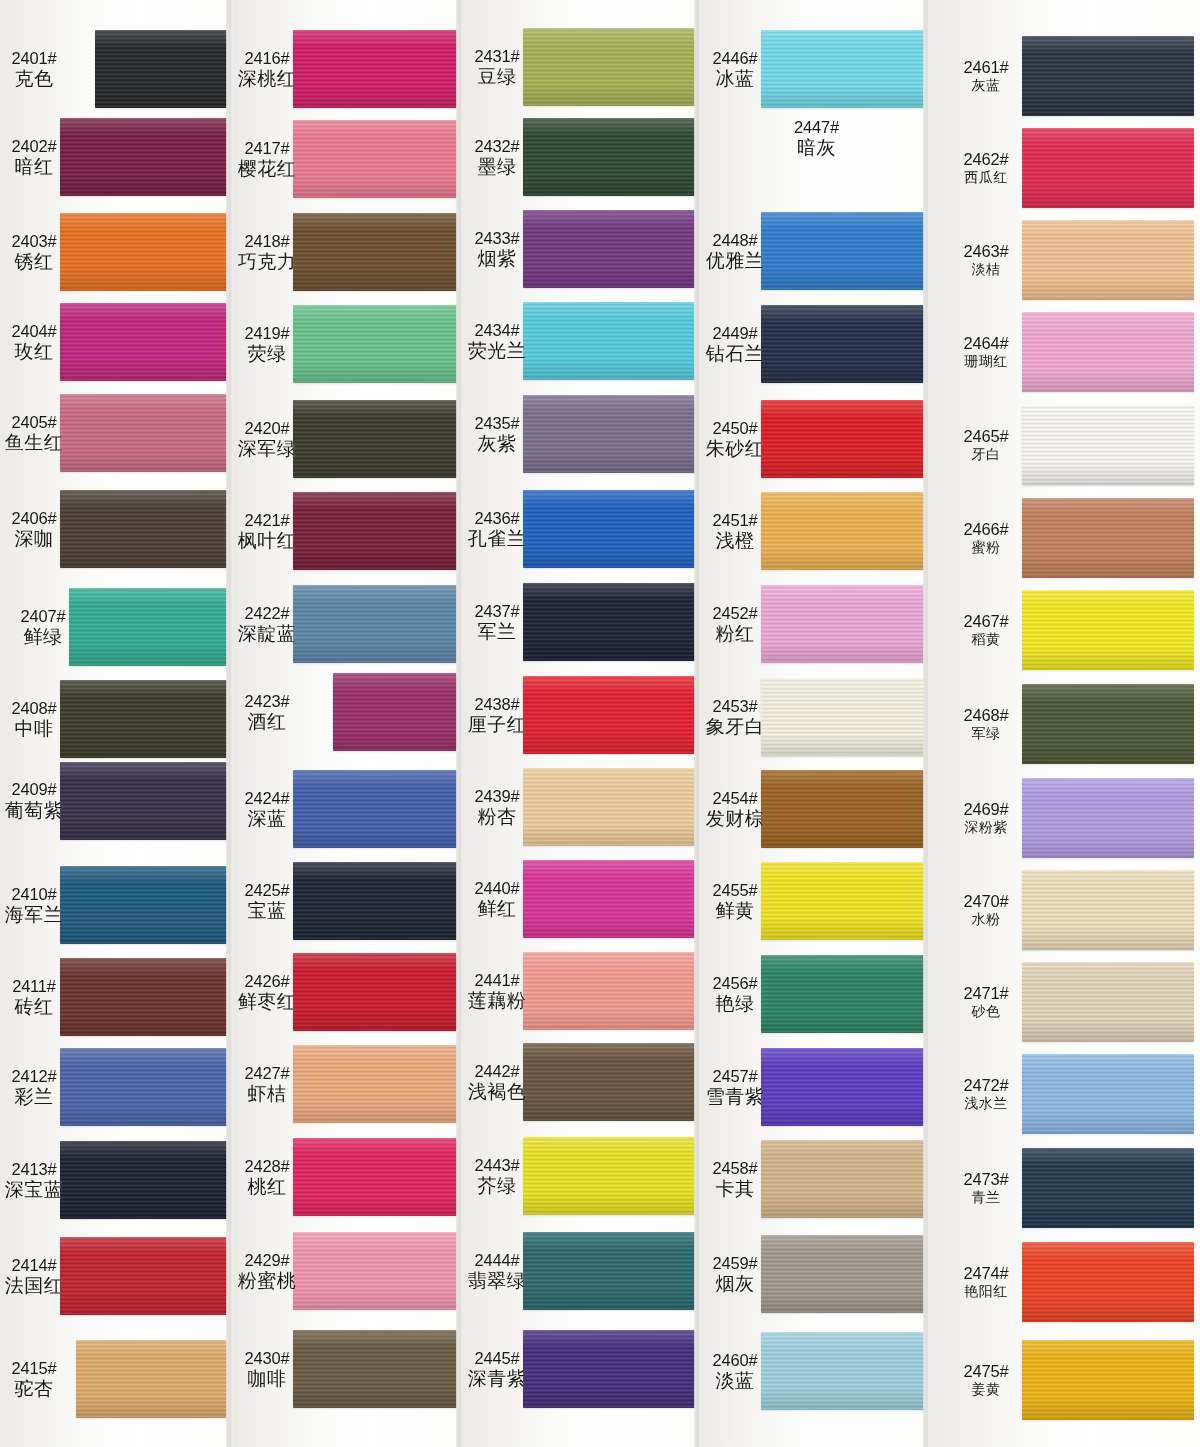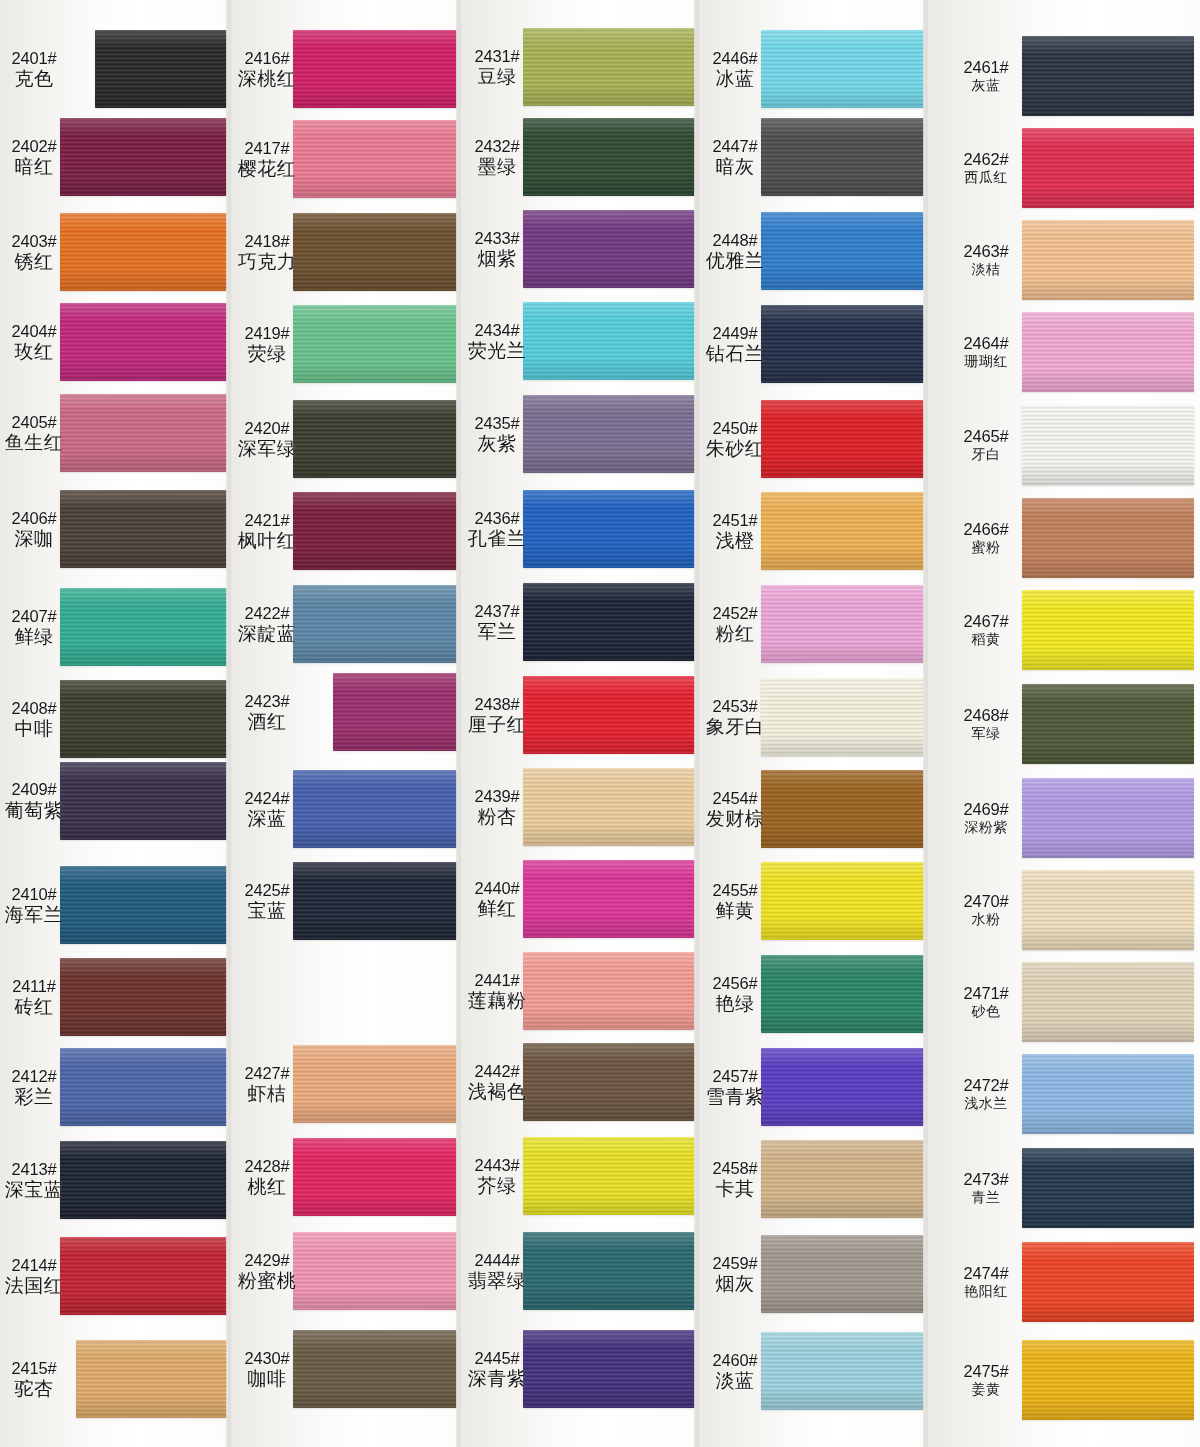--- a/index.html
+++ b/index.html
@@ -169,21 +169,21 @@
       </div>
       <div class="cell" style="position: absolute; left: 0px; right: 0px; top: 490px; height: 78px;">
         <div class="labels">
           <div class="code">2406#</div>
           <div class="cname">深咖</div>
         </div>
         <div class="swatch-wrap">
           <div class="swatch" style="height: 78px; background: rgb(75, 64, 54);"></div>
         </div>
       </div>
-      <div class="cell" style="position: absolute; left: 0px; right: 0px; top: 588px; height: 78px;">
+      <div class="cell" style="position: absolute; left: 0px; right: 0px; top: 588px; height: 78px; padding-left: 9px;">
         <div class="labels">
           <div class="code">2407#</div>
           <div class="cname">鲜绿</div>
         </div>
         <div class="swatch-wrap">
           <div class="swatch" style="height: 78px; background: rgb(50, 174, 147);"></div>
         </div>
       </div>
       <div class="cell" style="position: absolute; left: 0px; right: 0px; top: 680px; height: 78px;">
         <div class="labels">
@@ -342,20 +342,29 @@
       </div>
       <div class="cell" style="position: absolute; left: 0px; right: 0px; top: 862px; height: 78px;">
         <div class="labels">
           <div class="code">2425#</div>
           <div class="cname">宝蓝</div>
         </div>
         <div class="swatch-wrap">
           <div class="swatch" style="height: 78px; background: rgb(31, 37, 54);"></div>
         </div>
       </div>
+      <div class="cell" style="position: absolute; left: 0px; right: 0px; top: 953px; height: 78px;">
+        <div class="labels">
+          <div class="code">2426#</div>
+          <div class="cname">鲜枣红</div>
+        </div>
+        <div class="swatch-wrap">
+          <div class="swatch" style="height: 78px; background: rgb(204, 27, 46);"></div>
+        </div>
+      </div>
       <div class="cell" style="position: absolute; left: 0px; right: 0px; top: 1045px; height: 78px;">
         <div class="labels">
           <div class="code">2427#</div>
           <div class="cname">虾桔</div>
         </div>
         <div class="swatch-wrap">
           <div class="swatch" style="height: 78px; background: rgb(238, 171, 126);"></div>
         </div>
       </div>
       <div class="cell" style="position: absolute; left: 0px; right: 0px; top: 1138px; height: 78px;">
@@ -526,21 +535,21 @@
     <div class="col c3">
       <div class="cell" style="position: absolute; left: 0px; right: 0px; top: 30px; height: 78px;">
         <div class="labels">
           <div class="code">2446#</div>
           <div class="cname">冰蓝</div>
         </div>
         <div class="swatch-wrap">
           <div class="swatch" style="height: 78px; background: rgb(115, 219, 236);"></div>
         </div>
       </div>
-      <div class="cell" style="position: absolute; left: 0px; right: 0px; top: 118px; height: 78px;">
+      <div class="cell" style="position: absolute; left: 0px; right: 0px; top: 118px; height: 78px; flex-direction: column;">
         <div class="labels">
           <div class="code">2447#</div>
           <div class="cname">暗灰</div>
         </div>
         <div class="swatch-wrap">
           <div class="swatch" style="height: 78px; background: rgb(76, 79, 78);"></div>
         </div>
       </div>
       <div class="cell" style="position: absolute; left: 0px; right: 0px; top: 212px; height: 78px;">
         <div class="labels">

